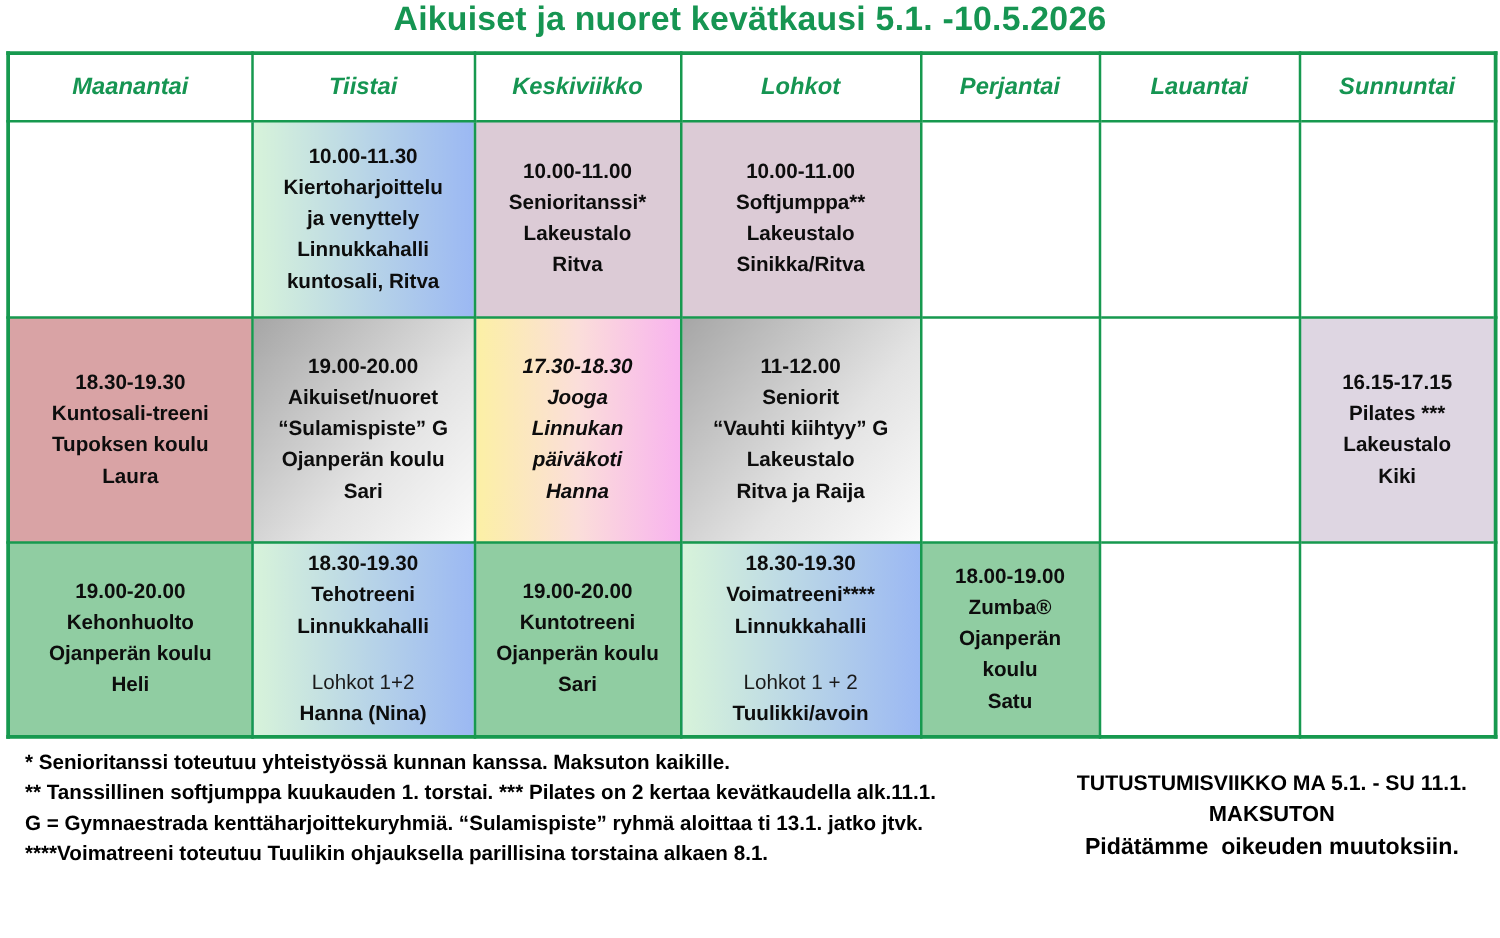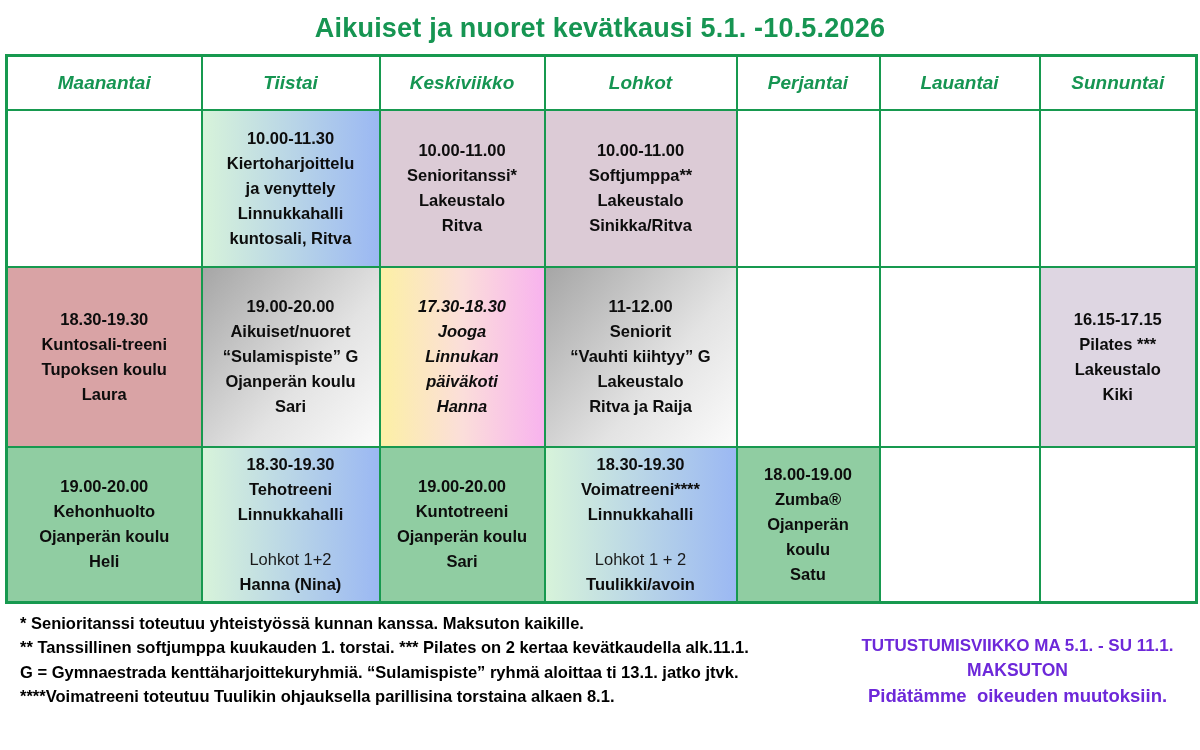--- a/index.html
+++ b/index.html
@@ -7,21 +7,20 @@
     width: 1200px; height: 750px;
     background: #ffffff;
     font-family: "Liberation Sans", sans-serif;
     overflow: hidden;
   }
   .page-title {
     text-align: center;
     color: #169552;
     font-size: 27px;
     font-weight: bold;
-    margin-top: 13px;
     margin-bottom: 10px;
     letter-spacing: 0.2px;
   }
   table.schedule {
     border-collapse: collapse;
     table-layout: fixed;
     width: 1190px;
     margin-left: 5px;
     border: 3px solid #17994f;
   }
@@ -61,37 +60,37 @@
   .bg-greenblue  { background: linear-gradient(to right, #d7f3da, #9bb8f3); }
   .bg-pink       { background: #dccbd6; }
   .bg-rose       { background: #d9a3a5; }
   .bg-gray       { background: linear-gradient(130deg, #a6a6a6 0%, #e3e3e3 60%, #fbfbfb 100%); }
   .bg-yellowpink { background: linear-gradient(to right, #fcf0a5 0%, #fbdeda 50%, #f8b3ee 100%); font-style: italic; }
   .bg-lavender   { background: #ded6e2; }
   .bg-green      { background: #90cda2; }
   
   .footer {
     display: flex;
-    align-items: flex-end;
+    align-items: center;
     margin-top: 7px;
     padding-left: 20px;
   }
   .notes { flex: 1 1 auto; }
   .note-line {
     font-size: 16.5px;
     font-weight: bold;
     color: #000000;
     line-height: 24.5px;
     white-space: nowrap;
   }
   .announcement {
     width: 365px;
     flex: 0 0 365px;
     text-align: center;
-    color: #6d28d9;
+    color: #000000;
     font-weight: bold;
     margin-top: 11px;
   }
   .announce-1 { font-size: 17px;   line-height: 24px; white-space: nowrap; }
   .announce-2 { font-size: 17.5px; line-height: 25px; }
   .announce-3 { font-size: 18.5px; line-height: 26px; white-space: pre; }
   .announce-4 { font-size: 13.5px; line-height: 22px; }
 </style>
 </head>
 <body>

